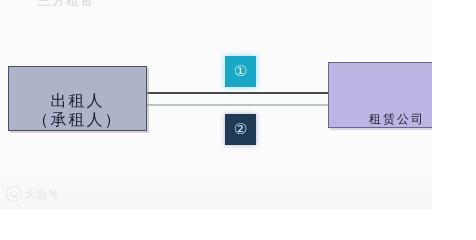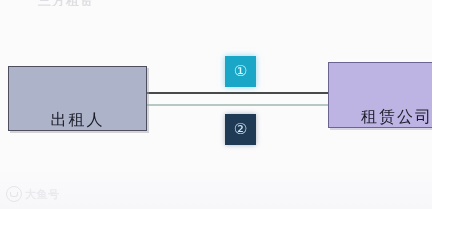--- a/index.html
+++ b/index.html
@@ -80,21 +80,21 @@
   .box-lessor .l2 { display: block; white-space: nowrap; }
 
   .box-leasing {
     left: 328px;
     top: 62px;
     width: 138px;
     height: 66px;
     background: #bdb4e4;
     border: 1px solid #6b6390;
     box-shadow: 2px 2px 0 rgba(170,165,200,0.45);
-    font-size: 16px;
+    font-size: 12px;
     white-space: nowrap;
   }
 
   
   .badge {
     position: absolute;
     left: 225px;
     width: 31px;
     height: 31px;
     display: flex;
@@ -172,20 +172,21 @@
 
   <div class="top-crop">三方租赁</div>
 
   <div class="line line-top"></div>
 
   <div class="line line-bottom"></div>
 
   <div class="box box-lessor">
     <div>
       <span class="l1">出租人</span>
+      <span class="l2">（承租人）</span>
     </div>
   </div>
 
   <div class="box box-leasing">
     <span>租赁公司</span>
   </div>
 
   <div class="badge badge-one">
     <span>①</span>
   </div>

